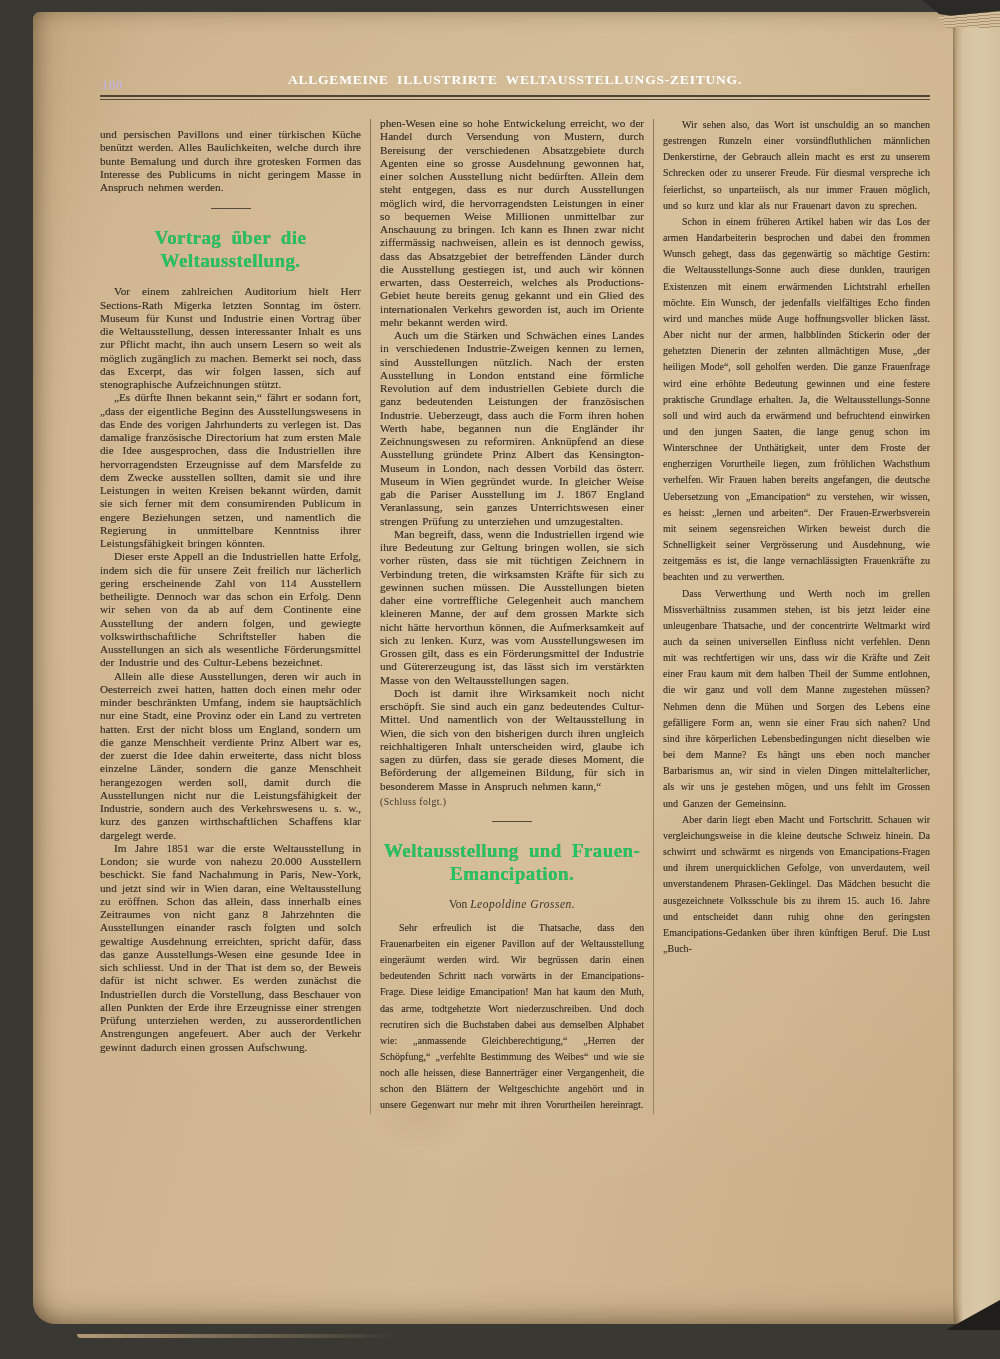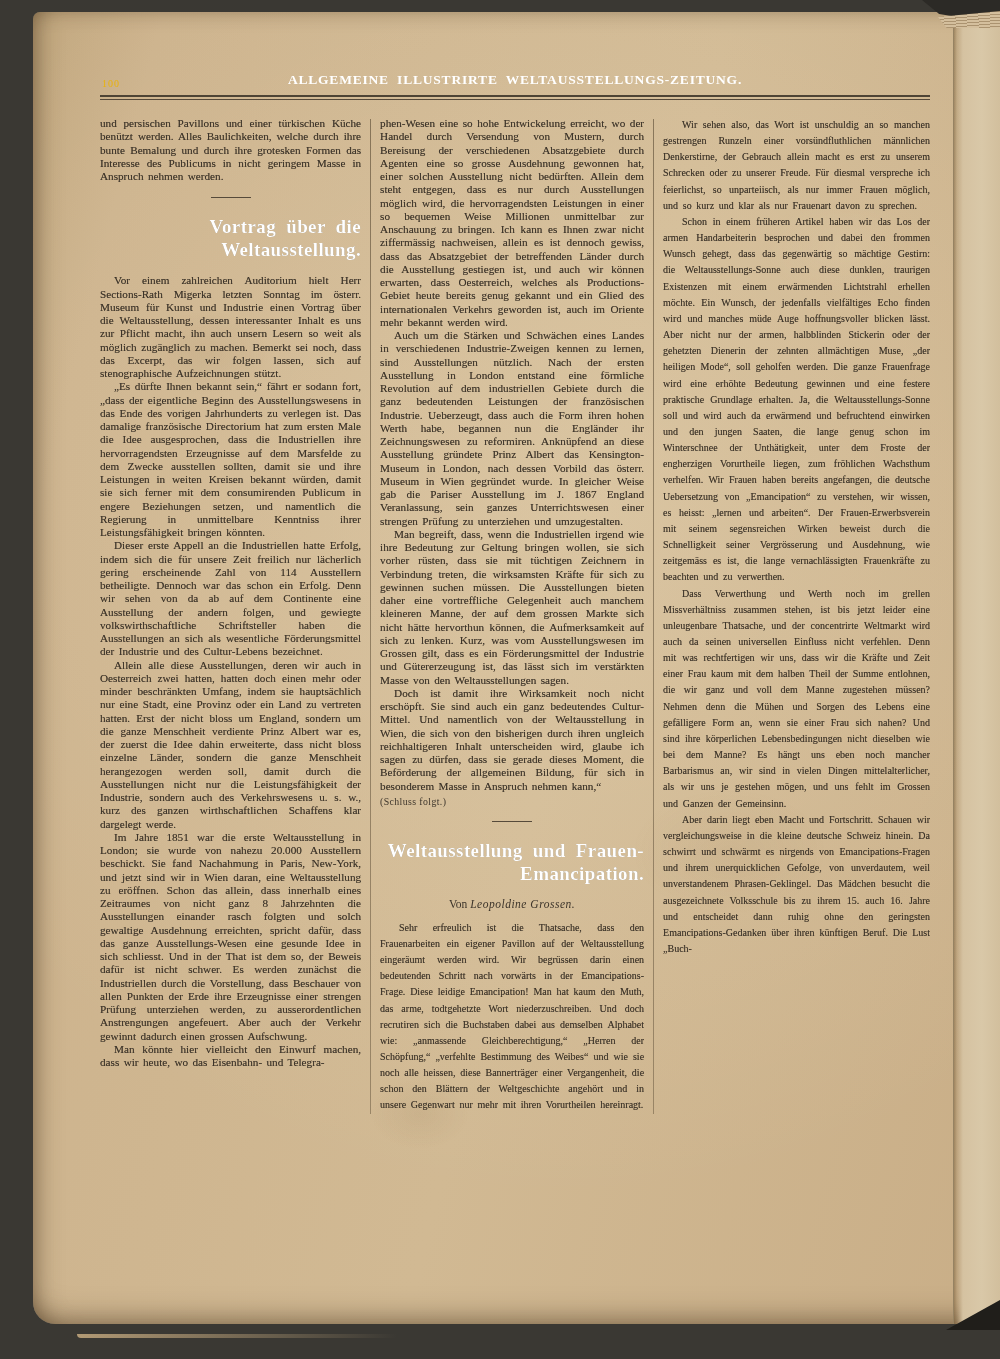--- a/index.html
+++ b/index.html
@@ -50,45 +50,45 @@
     position:absolute;left:946px;top:1300px;width:54px;height:30px;background:#201e1a;
     clip-path:polygon(100% 0,100% 100%,0 100%);
   }
   .under-edge{
     position:absolute;left:44px;top:1322px;width:320px;height:4px;
     background:linear-gradient(90deg,#b29a75,rgba(178,154,117,0));
     border-radius:0 0 0 14px;
   }
   
   .header{position:absolute;left:100px;top:72px;width:830px;}
-  .folio{position:absolute;left:2px;top:6px;font-size:10px;color:#eab308;letter-spacing:1px;}
+  .folio{position:absolute;left:2px;top:6px;font-size:12px;color:#c4b5fd;letter-spacing:1px;}
   .masthead{
     text-align:center;font-size:13.5px;font-weight:bold;letter-spacing:.8px;
     color:#ffffff;margin:0;padding:0 0 7px 0;word-spacing:4px;
   }
   .double-rule{border-top:2px solid #4e4435;border-bottom:1px solid #55493a;height:2px;}
   
   .columns{
     position:absolute;left:100px;top:117px;width:830px;
     display:flex;align-items:stretch;color:#3c342a;
   }
   .col{text-align:justify;}
-  .col-0{width:267px;}
+  .col-0{width:267px;margin-top:11px;}
   .col-1{width:270px;}
   .col-2{width:273px;}
   .vrule{width:1px;background:linear-gradient(rgba(85,70,48,.6),rgba(85,70,48,.45));margin:2px 9px 0 9px;}
   
   .para{margin:0;text-shadow:0 0 .5px rgba(60,48,32,.55);}
   .para.sm{font-size:11.2px;line-height:13.25px;word-spacing:1.6px;}
   .para.lg{font-size:10px;line-height:16.15px;word-spacing:2.2px;}
   .para.indent.sm{text-indent:14px;}
   .para.indent.lg{text-indent:19px;}
   .art-head{
-    font-size:19px;line-height:23px;font-weight:bold;text-align:right;
-    letter-spacing:.4px;word-spacing:5px;color:#ffffff;margin:17px 0 13px 0;
+    font-size:19px;line-height:23px;font-weight:bold;text-align:center;
+    letter-spacing:.4px;word-spacing:5px;color:#22c55e;margin:17px 0 13px 0;
     text-shadow:0 0 .5px rgba(54,46,36,.6);
   }
   .rule-short{width:40px;border:0;border-top:1.3px solid #564a3a;margin:14px auto;}
   .note{font-size:9.8px;text-align:left;margin:3px 0 6px 0;letter-spacing:.4px;}
   .byline{font-size:11.5px;text-align:center;margin:2px 0 10px 0;}
   .byline em{letter-spacing:.5px;}
 </style>
 </head>
 <body>
 
@@ -110,21 +110,20 @@
 <div class="columns">
   <div class="col col-0">
       <p class="para sm">und persischen Pavillons und einer türkischen Küche benützt werden. Alles Baulichkeiten, welche durch ihre bunte Bemalung und durch ihre grotesken Formen das Interesse des Publicums in nicht geringem Masse in Anspruch nehmen werden.</p>
       <hr class="rule-short">
       <h2 class="art-head">Vortrag über die Weltausstellung.</h2>
       <p class="para sm indent">Vor einem zahlreichen Auditorium hielt Herr Sections-Rath Migerka letzten Sonntag im österr. Museum für Kunst und Industrie einen Vortrag über die Weltausstellung, dessen interessanter Inhalt es uns zur Pflicht macht, ihn auch unsern Lesern so weit als möglich zugänglich zu machen. Bemerkt sei noch, dass das Excerpt, das wir folgen lassen, sich auf stenographische Aufzeichnungen stützt.</p>
       <p class="para sm indent">„Es dürfte Ihnen bekannt sein,“ fährt er sodann fort, „dass der eigentliche Beginn des Ausstellungswesens in das Ende des vorigen Jahrhunderts zu verlegen ist. Das damalige französische Directorium hat zum ersten Male die Idee ausgesprochen, dass die Industriellen ihre hervorragendsten Erzeugnisse auf dem Marsfelde zu dem Zwecke ausstellen sollten, damit sie und ihre Leistungen in weiten Kreisen bekannt würden, damit sie sich ferner mit dem consumirenden Publicum in engere Beziehungen setzen, und namentlich die Regierung in unmittelbare Kenntniss ihrer Leistungsfähigkeit bringen könnten.</p>
       <p class="para sm indent">Dieser erste Appell an die Industriellen hatte Erfolg, indem sich die für unsere Zeit freilich nur lächerlich gering erscheinende Zahl von 114 Ausstellern betheiligte. Dennoch war das schon ein Erfolg. Denn wir sehen von da ab auf dem Continente eine Ausstellung der andern folgen, und gewiegte volkswirthschaftliche Schriftsteller haben die Ausstellungen an sich als wesentliche Förderungsmittel der Industrie und des Cultur-Lebens bezeichnet.</p>
       <p class="para sm indent">Allein alle diese Ausstellungen, deren wir auch in Oesterreich zwei hatten, hatten doch einen mehr oder minder beschränkten Umfang, indem sie hauptsächlich nur eine Stadt, eine Provinz oder ein Land zu vertreten hatten. Erst der nicht bloss um England, sondern um die ganze Menschheit verdiente Prinz Albert war es, der zuerst die Idee dahin erweiterte, dass nicht bloss einzelne Länder, sondern die ganze Menschheit herangezogen werden soll, damit durch die Ausstellungen nicht nur die Leistungsfähigkeit der Industrie, sondern auch des Verkehrswesens u. s. w., kurz des ganzen wirthschaftlichen Schaffens klar dargelegt werde.</p>
       <p class="para sm indent">Im Jahre 1851 war die erste Weltausstellung in London; sie wurde von nahezu 20.000 Ausstellern beschickt. Sie fand Nachahmung in Paris, New-York, und jetzt sind wir in Wien daran, eine Weltausstellung zu eröffnen. Schon das allein, dass innerhalb eines Zeitraumes von nicht ganz 8 Jahrzehnten die Ausstellungen einander rasch folgten und solch gewaltige Ausdehnung erreichten, spricht dafür, dass das ganze Ausstellungs-Wesen eine gesunde Idee in sich schliesst. Und in der That ist dem so, der Beweis dafür ist nicht schwer. Es werden zunächst die Industriellen durch die Vorstellung, dass Beschauer von allen Punkten der Erde ihre Erzeugnisse einer strengen Prüfung unterziehen werden, zu ausserordentlichen Anstrengungen angefeuert. Aber auch der Verkehr gewinnt dadurch einen grossen Aufschwung.</p>
-      <p class="para sm indent">Man könnte hier vielleicht den Einwurf machen, dass wir heute, wo das Eisenbahn- und Telegra-</p>
     </div>
   <div class="vrule"></div>
   <div class="col col-1">
       <p class="para sm">phen-Wesen eine so hohe Entwickelung erreicht, wo der Handel durch Versendung von Mustern, durch Bereisung der verschiedenen Absatzgebiete durch Agenten eine so grosse Ausdehnung gewonnen hat, einer solchen Ausstellung nicht bedürften. Allein dem steht entgegen, dass es nur durch Ausstellungen möglich wird, die hervorragendsten Leistungen in einer so bequemen Weise Millionen unmittelbar zur Anschauung zu bringen. Ich kann es Ihnen zwar nicht ziffermässig nachweisen, allein es ist dennoch gewiss, dass das Absatzgebiet der betreffenden Länder durch die Ausstellung gestiegen ist, und auch wir können erwarten, dass Oesterreich, welches als Productions-Gebiet heute bereits genug gekannt und ein Glied des internationalen Verkehrs geworden ist, auch im Oriente mehr bekannt werden wird.</p>
       <p class="para sm indent">Auch um die Stärken und Schwächen eines Landes in verschiedenen Industrie-Zweigen kennen zu lernen, sind Ausstellungen nützlich. Nach der ersten Ausstellung in London entstand eine förmliche Revolution auf dem industriellen Gebiete durch die ganz bedeutenden Leistungen der französischen Industrie. Ueberzeugt, dass auch die Form ihren hohen Werth habe, begannen nun die Engländer ihr Zeichnungswesen zu reformiren. Anknüpfend an diese Ausstellung gründete Prinz Albert das Kensington-Museum in London, nach dessen Vorbild das österr. Museum in Wien gegründet wurde. In gleicher Weise gab die Pariser Ausstellung im J. 1867 England Veranlassung, sein ganzes Unterrichtswesen einer strengen Prüfung zu unterziehen und umzugestalten.</p>
       <p class="para sm indent">Man begreift, dass, wenn die Industriellen irgend wie ihre Bedeutung zur Geltung bringen wollen, sie sich vorher rüsten, dass sie mit tüchtigen Zeichnern in Verbindung treten, die wirksamsten Kräfte für sich zu gewinnen suchen müssen. Die Ausstellungen bieten daher eine vortreffliche Gelegenheit auch manchem kleineren Manne, der auf dem grossen Markte sich nicht hätte hervorthun können, die Aufmerksamkeit auf sich zu lenken. Kurz, was vom Ausstellungswesen im Grossen gilt, dass es ein Förderungsmittel der Industrie und Gütererzeugung ist, das lässt sich im verstärkten Masse von den Weltausstellungen sagen.</p>
       <p class="para sm indent">Doch ist damit ihre Wirksamkeit noch nicht erschöpft. Sie sind auch ein ganz bedeutendes Cultur-Mittel. Und namentlich von der Weltausstellung in Wien, die sich von den bisherigen durch ihren ungleich reichhaltigeren Inhalt unterscheiden wird, glaube ich sagen zu dürfen, dass sie gerade dieses Moment, die Beförderung der allgemeinen Bildung, für sich in besonderem Masse in Anspruch nehmen kann,“</p>
       <p class="note">(Schluss folgt.)</p>
       <hr class="rule-short">
       <h2 class="art-head"><span>Weltausstellung und Frauen-</span><br><span>Emancipation.</span></h2>

